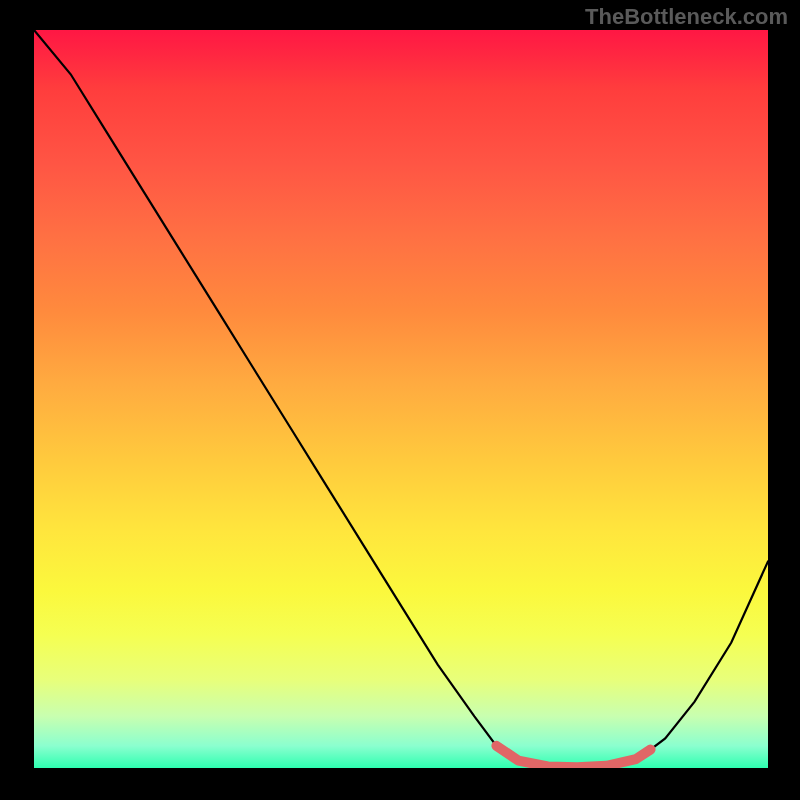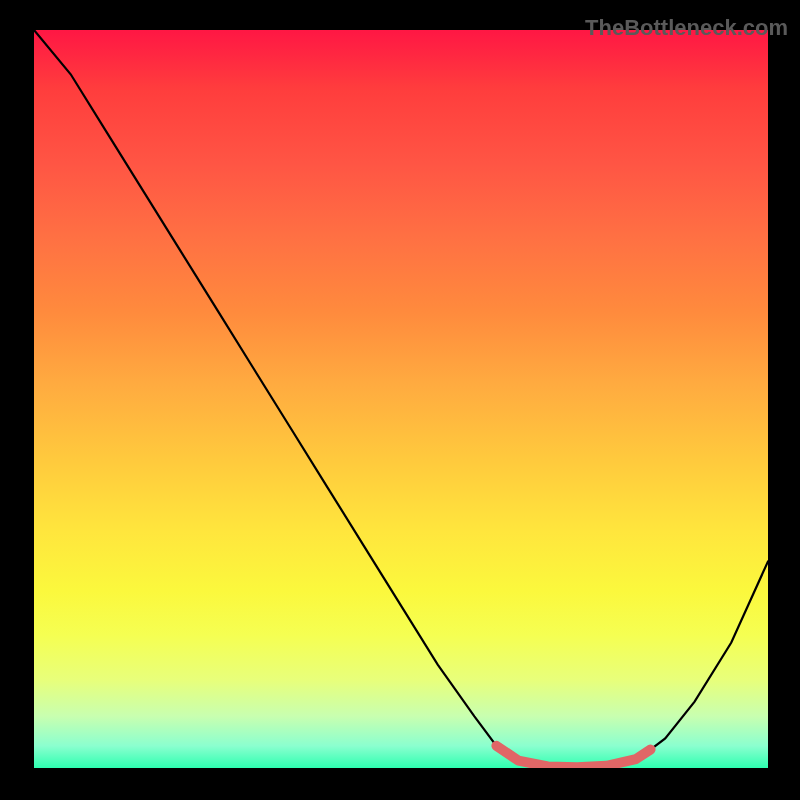--- a/index.html
+++ b/index.html
@@ -12,21 +12,20 @@
     font-family: Arial, sans-serif;
   }
   .watermark {
     position: absolute;
     top: 4px;
     right: 12px;
     color: #5a5a5a;
     font-size: 22px;
     font-weight: bold;
     z-index: 10;
-    margin-top: 11px;
   }
   .plot-area {
     position: absolute;
     left: 34px;
     top: 30px;
     width: 734px;
     height: 738px;
     background: linear-gradient(to bottom,
       #ff1744 0%,
       #ff3d3d 8%,

